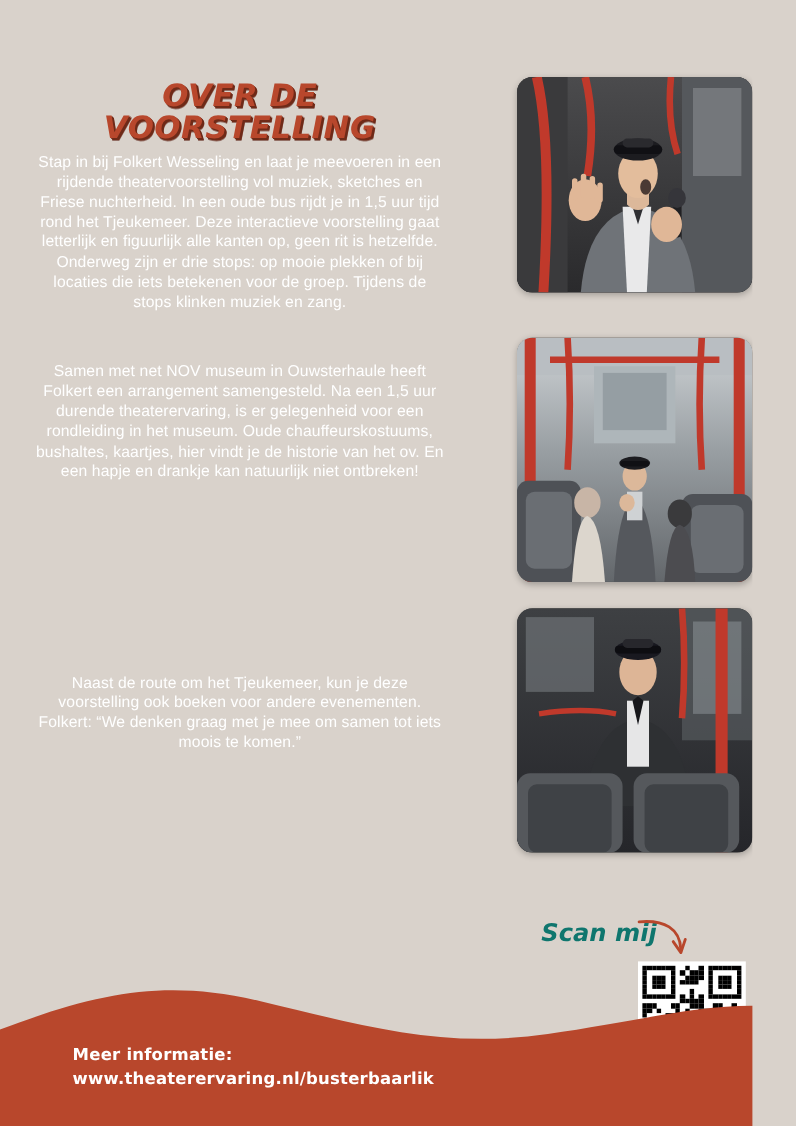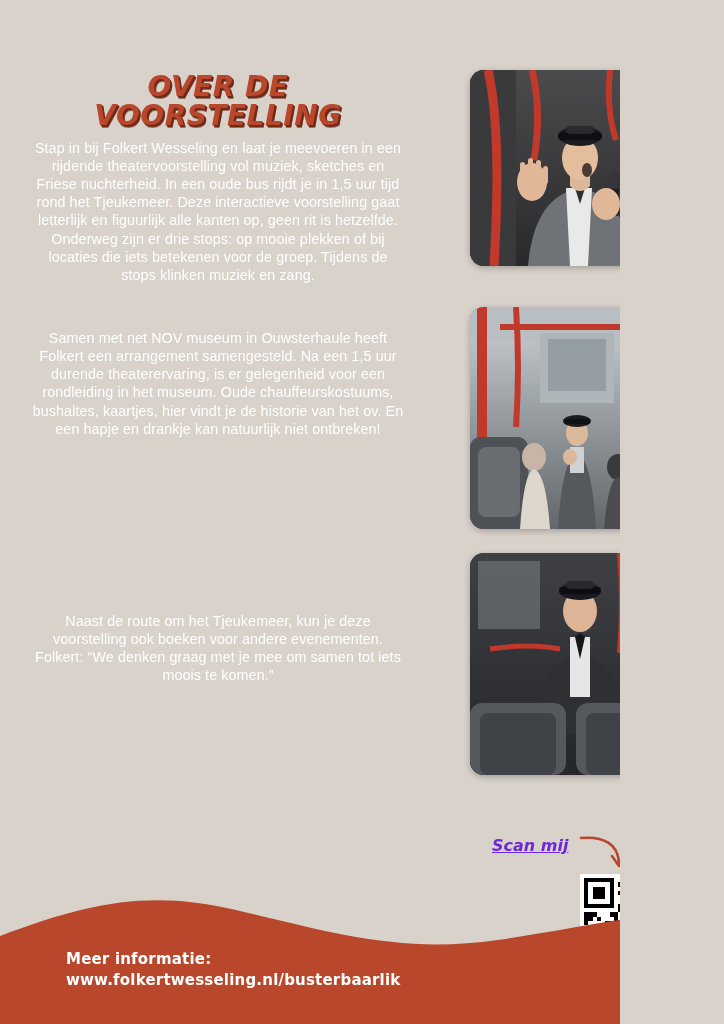--- a/index.html
+++ b/index.html
@@ -9,21 +9,21 @@
   body {
     width: 724px;
     height: 1024px;
     background: #d9d2cb;
     font-family: "Liberation Sans", sans-serif;
     overflow: hidden;
     position: relative;
   }
   .page {
     position: relative;
-    width: 620px;
+    width: 684px;
     height: 1024px;
     background: #d9d2cb;
     overflow: hidden;
   }
 
   
   .section {
     position: absolute;
     width: 380px;
     left: 28px;
@@ -76,23 +76,22 @@
   .photo svg { display: block; width: 100%; height: 100%; }
 
   
   .scan-label {
     position: absolute;
     left: 492px;
     top: 836px;
     font-family: "DejaVu Sans", sans-serif;
     font-weight: bold;
     font-style: italic;
-    font-size: 16px;
-    color: #6d28d9;
-    text-decoration: underline;
+    font-size: 22px;
+    color: #0f766e;
   }
   .scan-arrow {
     position: absolute;
     left: 578px;
     top: 832px;
     width: 48px;
     height: 40px;
   }
 
   
@@ -731,16 +730,16 @@
         <i class="on"></i>
         <i class="on"></i>
       </div>
   </div>
 
   <svg class="footer-wave" viewBox="0 0 724 140" preserveAspectRatio="none">
     <path d="M0,52 C90,18 150,6 236,26 C330,48 400,70 498,56 C590,43 660,22 724,34 L724,140 L0,140 Z" fill="#b8472c"></path>
   </svg>
   <div class="footer-text">
     <div>Meer informatie:</div>
-    <div>www.folkertwesseling.nl/busterbaarlik</div>
+    <div>www.theaterervaring.nl/busterbaarlik</div>
   </div>
 
 </div>
 
 </body></html>

